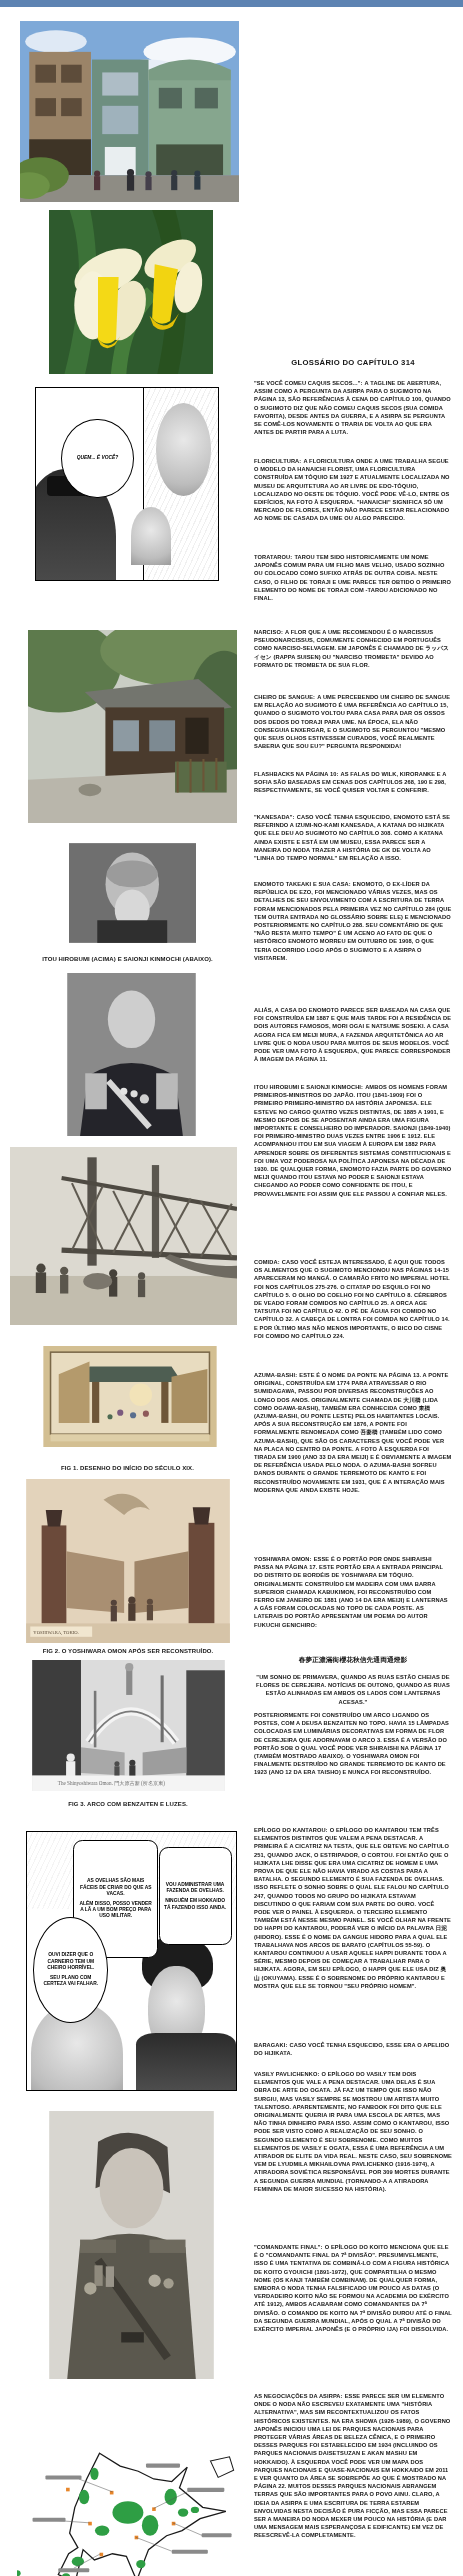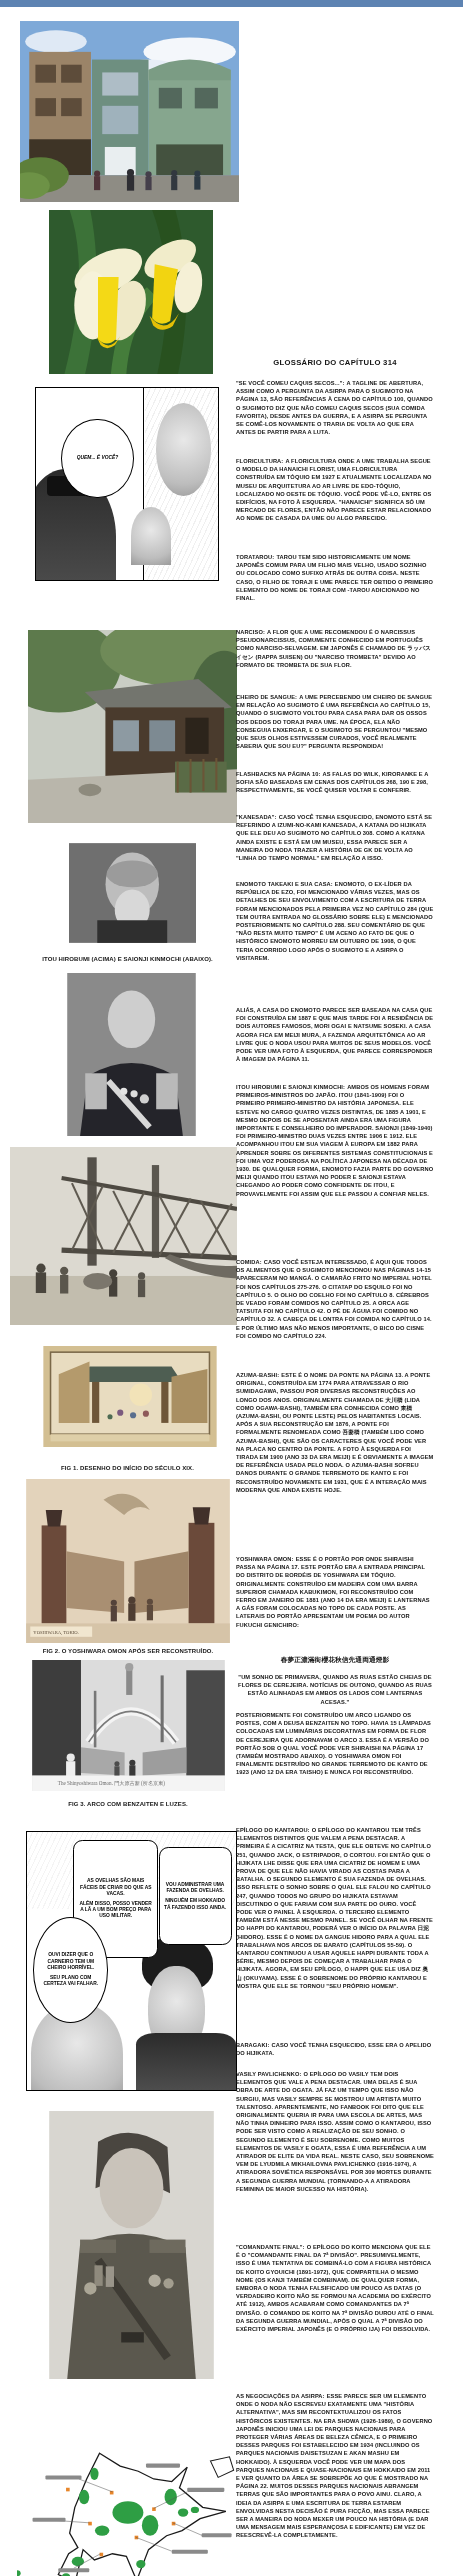--- a/index.html
+++ b/index.html
@@ -1,21 +1,21 @@
 <!DOCTYPE html>
 <html style="font-size:8.2px"><head>
 <meta charset="utf-8">
 <style>
   html,body{margin:0;padding:0;background:#ffffff;}
   #canvas{position:relative;width:464px;height:3283px;background:#ffffff;overflow:hidden;
           font-family:"Liberation Sans","DejaVu Sans",sans-serif;}
   .abs{position:absolute;}
   .bar{left:0;width:464px;}
   
-  .gcol{left:236px;width:198px;color:#141414;font-weight:bold;font-size:5.7px;
+  .gcol{left:254px;width:198px;color:#141414;font-weight:bold;font-size:5.7px;
         line-height:8.2px;letter-spacing:0.1px;}
   .gcol .hd{font-weight:bold;margin-right:2.1px;}
   .title{font-size:7.7px;text-align:center;letter-spacing:0.3px;}
   .center{text-align:center;}
   .poem{font-size:6.7px;text-align:center;font-weight:bold;}
   
   .cap{color:#141414;font-weight:bold;font-size:6px;text-align:center;letter-spacing:0.1px;}
   
   .photo{overflow:hidden;}
   

